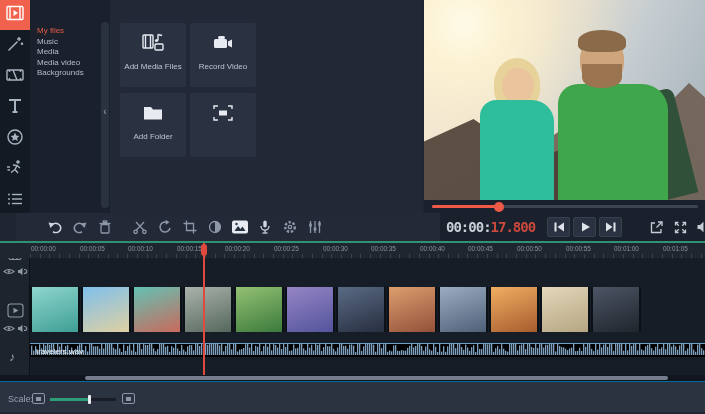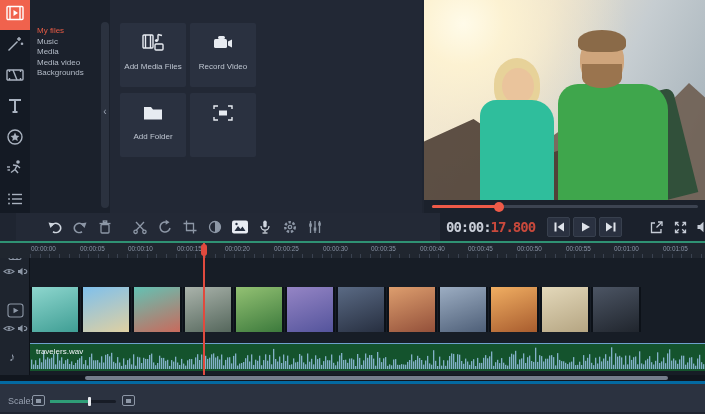--- a/index.html
+++ b/index.html
@@ -92,34 +92,34 @@
   .hd-ico svg { stroke:#8d97a6; fill:none; stroke-width:1.1; }
   .note-glyph { font-size:12px; color:#98a2b2; }
   .ruler { position:absolute; left:30px; top:0; width:675px; height:15px; background:#20262f; }
   .ruler-ticks { position:absolute; left:0; bottom:0; width:675px; height:4px;
     background:repeating-linear-gradient(90deg,#3a4250 0 1px,transparent 1px 9.72px); }
   .rlabel { position:absolute; top:2px; font-size:8px; transform:scale(.8); transform-origin:0 0;
     color:#8a94a6; white-space:nowrap; }
   .video-track { position:absolute; left:30px; top:44px; height:45px; display:flex; }
   .clip { width:50px; height:45px; border-left:2px solid #0c1118; border-right:2px solid #0c1118;
     margin-right:1px; cursor:pointer; }
-  .audio-clip { position:absolute; left:30px; top:100px; width:675px; height:28px;
-    background:#14532d; border-top:1px solid #6ea0cc; cursor:pointer; overflow:hidden; }
+  .audio-clip { position:absolute; left:30px; top:100px; width:675px; height:14px;
+    background:#000000; border-top:1px solid #6ea0cc; cursor:pointer; overflow:hidden; }
   .audio-name { position:absolute; left:6px; top:3px; font-size:8px; color:#f2f5f9; }
   .audio-wf { position:absolute; left:0; bottom:0; }
   .playhead { position:absolute; top:0; width:2px; height:132px; background:#e04a3e; cursor:ew-resize; }
   .ph-handle { position:absolute; top:1px; width:6px; height:12px; background:#e04a3e;
     border-radius:3px; cursor:ew-resize; }
 
   
   .hscroll { position:absolute; left:0; top:375px; width:705px; height:6px; background:#11161e; }
   .hthumb { position:absolute; left:85px; top:1px; width:583px; height:4px; background:#747d8b;
     border-radius:2px; cursor:grab; }
   .status { position:absolute; left:0; top:381px; width:705px; height:31px; background:#2b3240;
-    border-top:3px solid #0369a1; }
+    border-top:1px solid #0369a1; }
   .scale-label { position:absolute; left:8px; top:12px; font-size:9px; color:#98a1b0; }
   .scale-ico { position:absolute; top:11px; width:13px; height:11px; border:1px solid #8d97a6;
     border-radius:2px; cursor:pointer; }
   .scale-ico i { position:absolute; left:3px; top:2.5px; width:5px; height:4px; background:#8d97a6;
     display:block; }
   .si1 { left:32px; } .si2 { left:122px; }
   .scale-slider { position:absolute; left:50px; top:16px; width:66px; height:3px; background:#171c26;
     border-radius:2px; cursor:pointer; }
   .scale-fill { position:absolute; left:0; top:0; width:40px; height:3px; background:#2f9e77; }
   .scale-knob { position:absolute; left:38px; top:-3px; width:3px; height:9px; background:#e8ebef;

